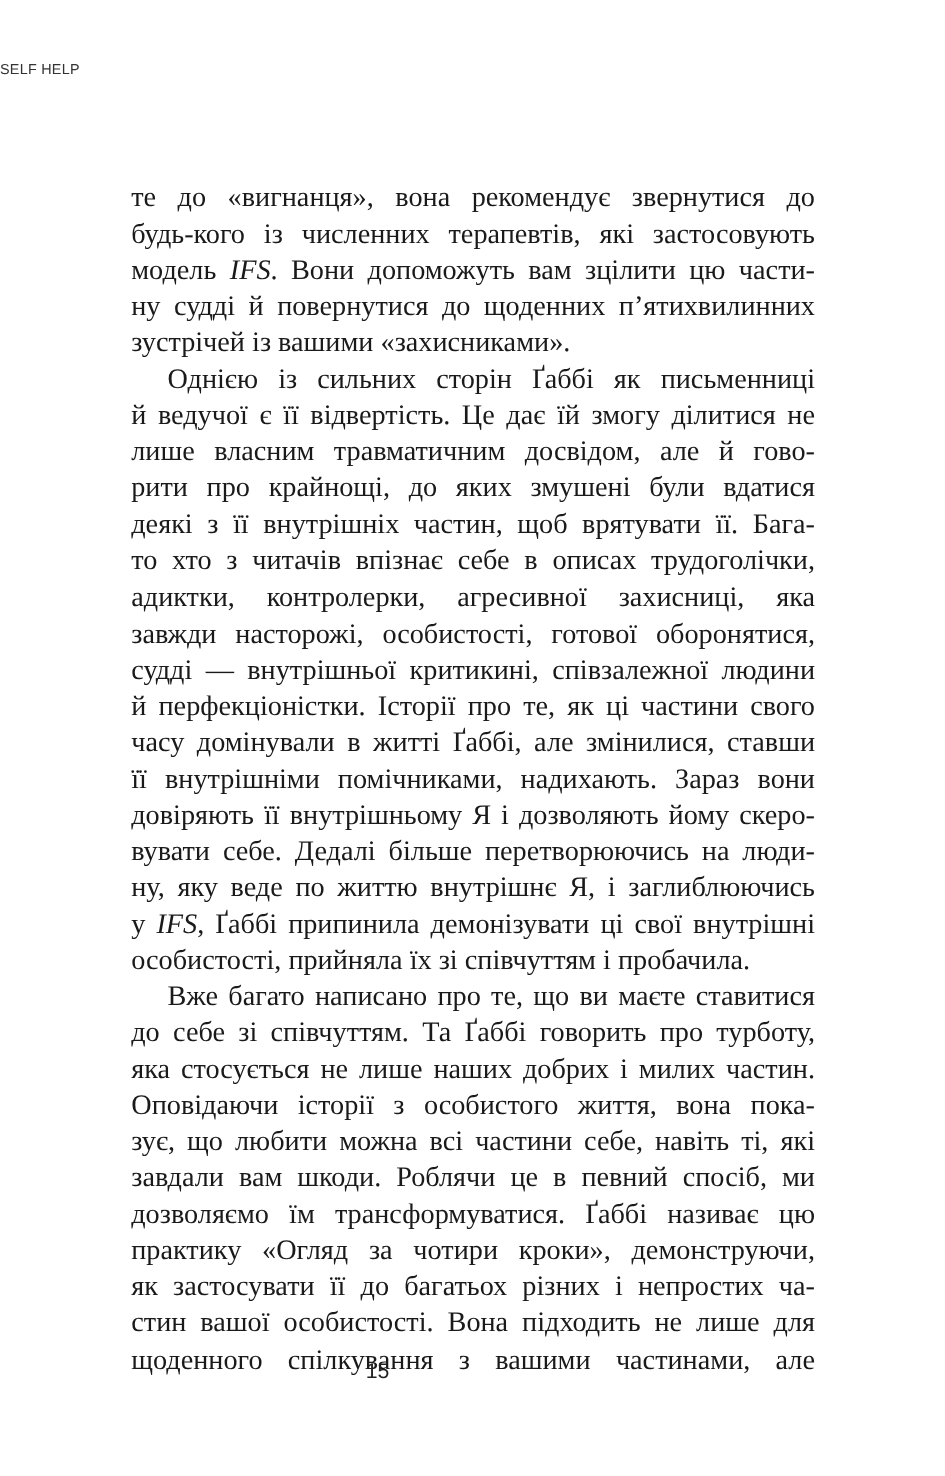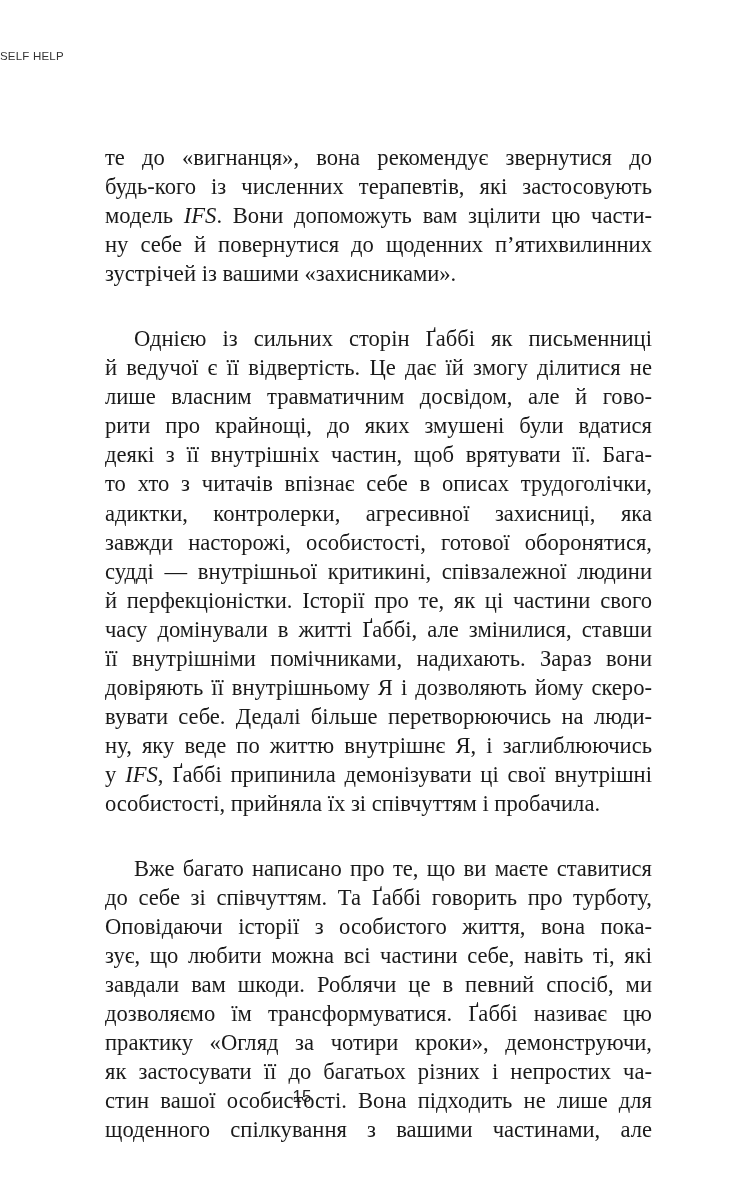--- a/index.html
+++ b/index.html
@@ -10,57 +10,58 @@
     font-family: "Liberation Sans", sans-serif; font-size: 11.5px; color: #333;
     letter-spacing: 0.2px;
   }
   .body-text {
     position: absolute; top: 143px; left: 105px; width: 547px;
     font-family: "Liberation Serif", serif; font-size: 22.6px; line-height: 29.05px;
     color: #1a1a1a;
   }
   .line { display: block; white-space: nowrap; text-align: justify; text-align-last: justify; height: 29.05px; }
   .line.last { text-align-last: left; }
-  .line.indent { padding-left: 29px; margin-top: 36px; }
+  .line.indent { padding-left: 29px; }
   .line i { font-style: italic; margin-top: 43px; }
   .folio {
     position: absolute; top: 1087px; left: 0; width: 604px; text-align: center;
     font-family: "Liberation Sans", sans-serif; font-size: 17px; color: #222;
   }
 </style>
 </head>
 <body>
 
 <div class="page">
   <div class="running-head">SELF HELP</div>
   <div class="body-text" id="body-text">
       <span class="line"><span>те до «вигнанця», вона рекомендує звернутися до</span></span>
       <span class="line"><span>будь-кого із численних терапевтів, які застосовують</span></span>
       <span class="line"><span>модель </span><i>IFS</i><span>. Вони допоможуть вам зцілити цю части-</span></span>
-      <span class="line"><span>ну себе й повернутися до щоденних п’ятихвилинних</span></span>
+      <span class="line"><span>ну судді й повернутися до щоденних п’ятихвилинних</span></span>
       <span class="line last"><span>зустрічей із вашими «захисниками».</span></span>
       <span class="line indent"><span>Однією із сильних сторін Ґаббі як письменниці</span></span>
       <span class="line"><span>й ведучої є її відвертість. Це дає їй змогу ділитися не</span></span>
       <span class="line"><span>лише власним травматичним досвідом, але й гово-</span></span>
       <span class="line"><span>рити про крайнощі, до яких змушені були вдатися</span></span>
       <span class="line"><span>деякі з її внутрішніх частин, щоб врятувати її. Бага-</span></span>
       <span class="line"><span>то хто з читачів впізнає себе в описах трудоголічки,</span></span>
       <span class="line"><span>адиктки, контролерки, агресивної захисниці, яка</span></span>
       <span class="line"><span>завжди насторожі, особистості, готової оборонятися,</span></span>
       <span class="line"><span>судді — внутрішньої критикині, співзалежної людини</span></span>
       <span class="line"><span>й перфекціоністки. Історії про те, як ці частини свого</span></span>
       <span class="line"><span>часу домінували в житті Ґаббі, але змінилися, ставши</span></span>
       <span class="line"><span>її внутрішніми помічниками, надихають. Зараз вони</span></span>
       <span class="line"><span>довіряють її внутрішньому Я і дозволяють йому скеро-</span></span>
       <span class="line"><span>вувати себе. Дедалі більше перетворюючись на люди-</span></span>
       <span class="line"><span>ну, яку веде по життю внутрішнє Я, і заглиблюючись</span></span>
       <span class="line"><span>у </span><i>IFS</i><span>, Ґаббі припинила демонізувати ці свої внутрішні</span></span>
       <span class="line last"><span>особистості, прийняла їх зі співчуттям і пробачила.</span></span>
       <span class="line indent"><span>Вже багато написано про те, що ви маєте ставитися</span></span>
       <span class="line"><span>до себе зі співчуттям. Та Ґаббі говорить про турботу,</span></span>
+      <span class="line"><span>яка стосується не лише наших добрих і милих частин.</span></span>
       <span class="line"><span>Оповідаючи історії з особистого життя, вона пока-</span></span>
       <span class="line"><span>зує, що любити можна всі частини себе, навіть ті, які</span></span>
       <span class="line"><span>завдали вам шкоди. Роблячи це в певний спосіб, ми</span></span>
       <span class="line"><span>дозволяємо їм трансформуватися. Ґаббі називає цю</span></span>
       <span class="line"><span>практику «Огляд за чотири кроки», демонструючи,</span></span>
       <span class="line"><span>як застосувати її до багатьох різних і непростих ча-</span></span>
       <span class="line"><span>стин вашої особистості. Вона підходить не лише для</span></span>
       <span class="line"><span>щоденного спілкування з вашими частинами, але</span></span>
     </div>
   <div class="folio">15</div>

